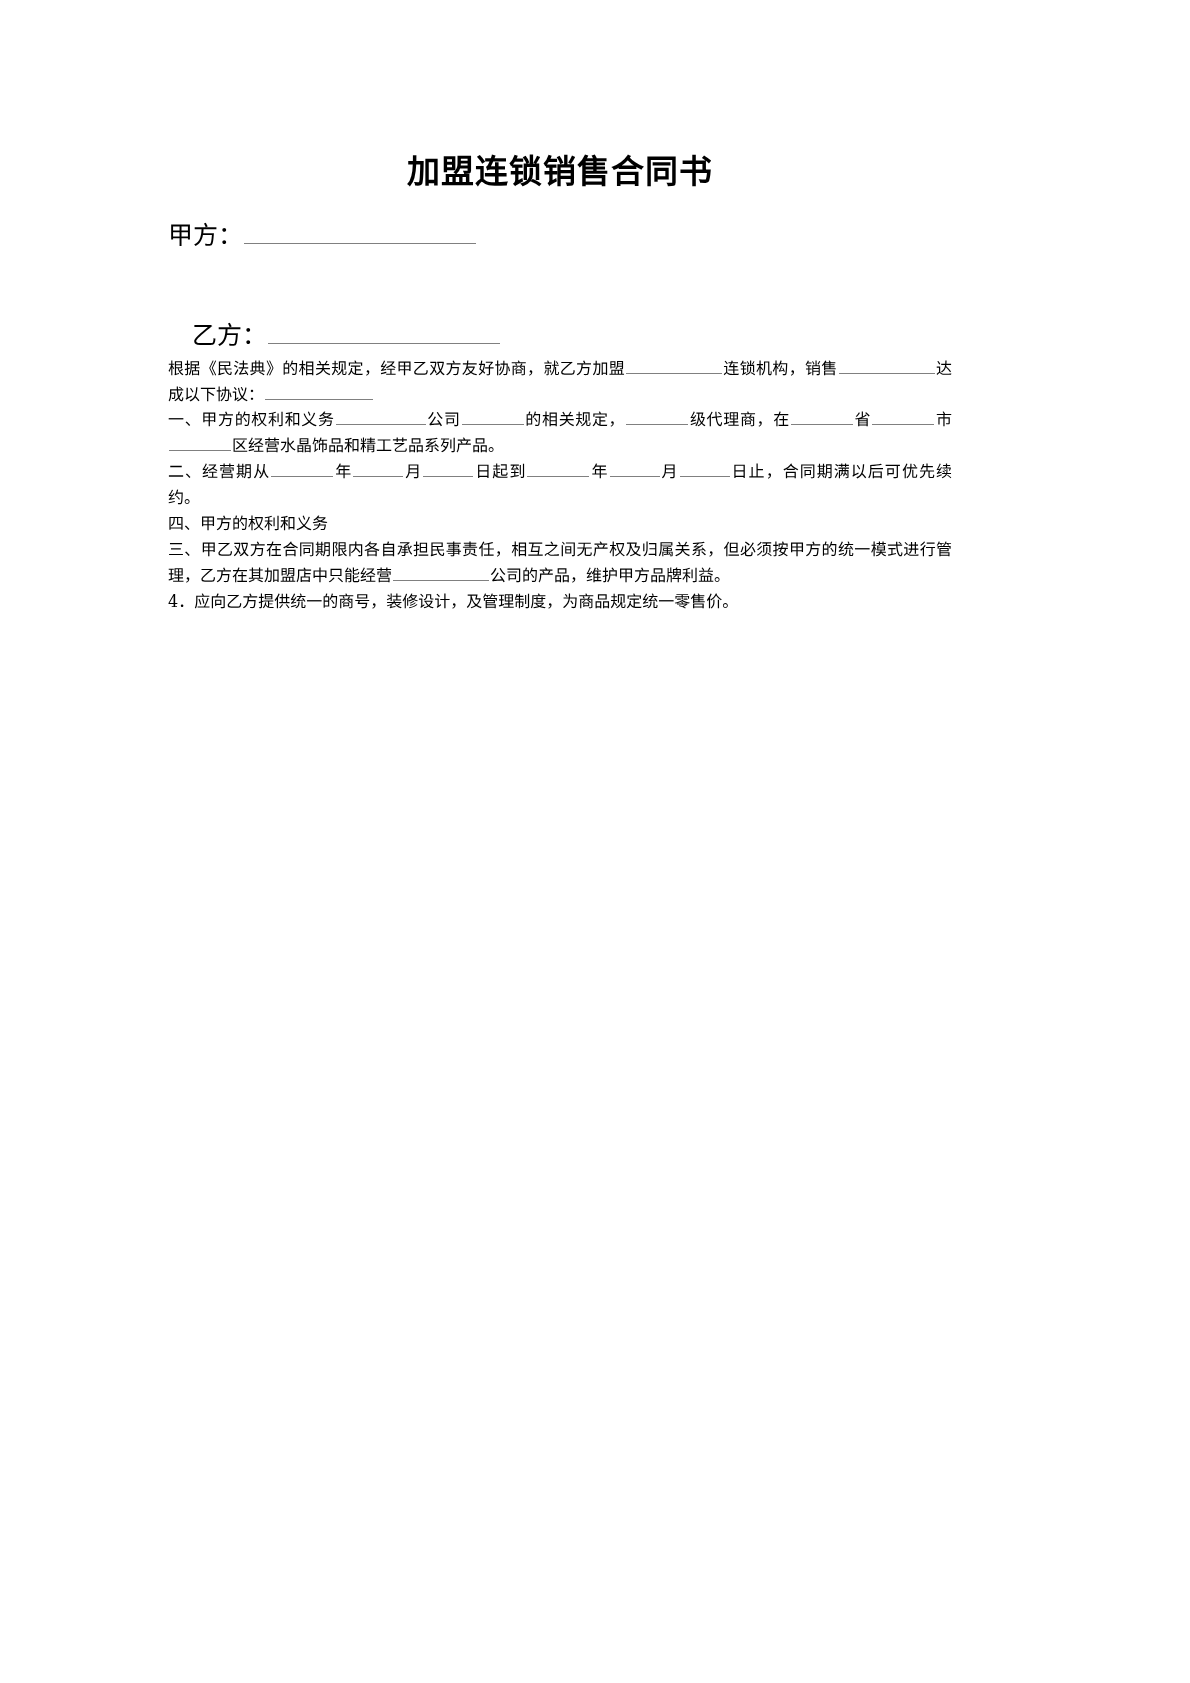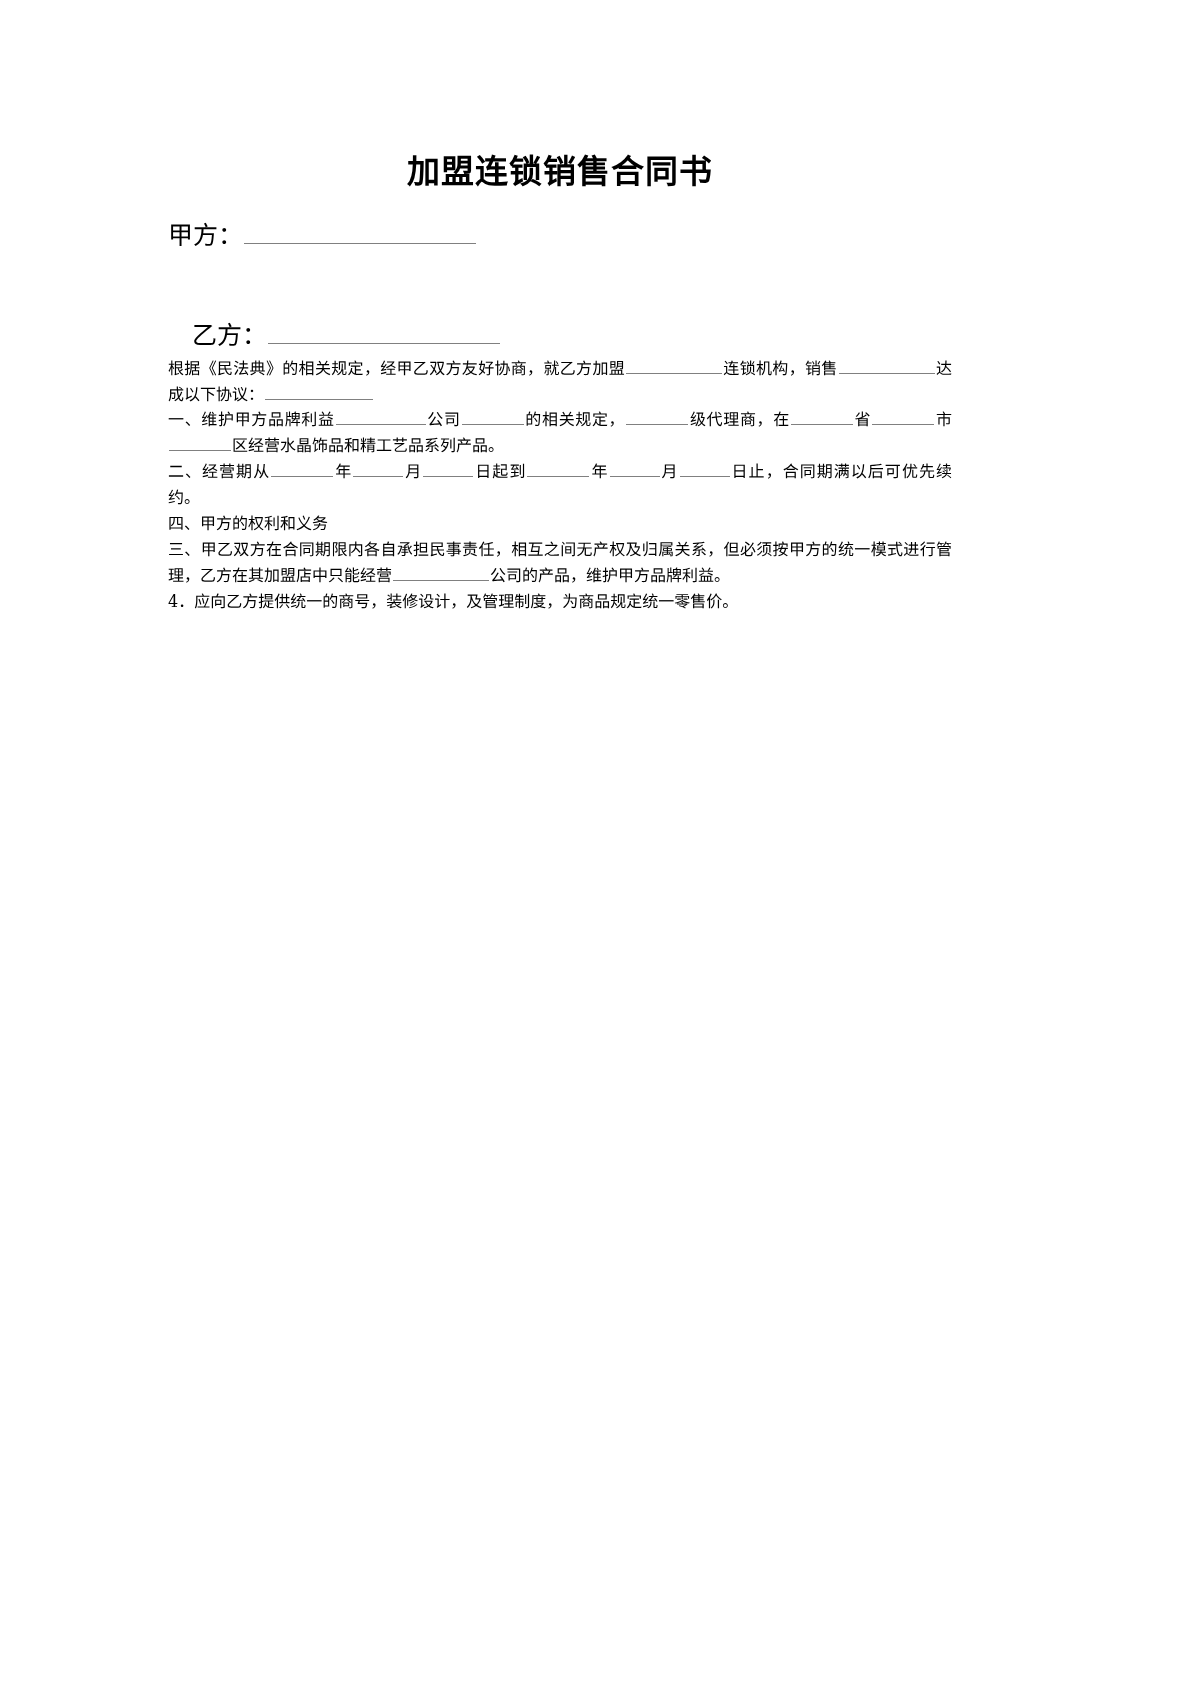--- a/index.html
+++ b/index.html
@@ -93,21 +93,21 @@
 
     <p class="party-line party-b">
       <span>乙方：</span><span class="blank blank-party"></span>
     </p>
 
     <p class="para sp-intro">
       <span>根据《民法典》的相关规定，经甲乙双方友好协商，就乙方加盟</span><span class="blank blank-xxl"></span><span>连锁机构，销售</span><span class="blank blank-xxl"></span><span>达成以下协议：</span><span class="blank blank-tail"></span>
     </p>
 
     <p class="para sp-sec1">
-      <span>一、维护甲方品牌利益</span><span class="blank blank-lg"></span><span>公司</span><span class="blank blank-md"></span><span>的相关规定，</span><span class="blank blank-md"></span><span>级代理商，在</span><span class="blank blank-md"></span><span>省</span><span class="blank blank-md"></span><span>市</span><span class="blank blank-md"></span><span>区经营水晶饰品和精工艺品系列产品。</span>
+      <span>一、甲方的权利和义务</span><span class="blank blank-lg"></span><span>公司</span><span class="blank blank-md"></span><span>的相关规定，</span><span class="blank blank-md"></span><span>级代理商，在</span><span class="blank blank-md"></span><span>省</span><span class="blank blank-md"></span><span>市</span><span class="blank blank-md"></span><span>区经营水晶饰品和精工艺品系列产品。</span>
     </p>
 
     <p class="para sp-sec2">
       <span>二、经营期从</span><span class="blank blank-md"></span><span>年</span><span class="blank blank-sm"></span><span>月</span><span class="blank blank-sm"></span><span>日起到</span><span class="blank blank-md"></span><span>年</span><span class="blank blank-sm"></span><span>月</span><span class="blank blank-sm"></span><span>日止，合同期满以后可优先续约。</span>
     </p>
 
     <p class="para sp-sec4">
       <span>四、甲方的权利和义务</span>
     </p>
 

